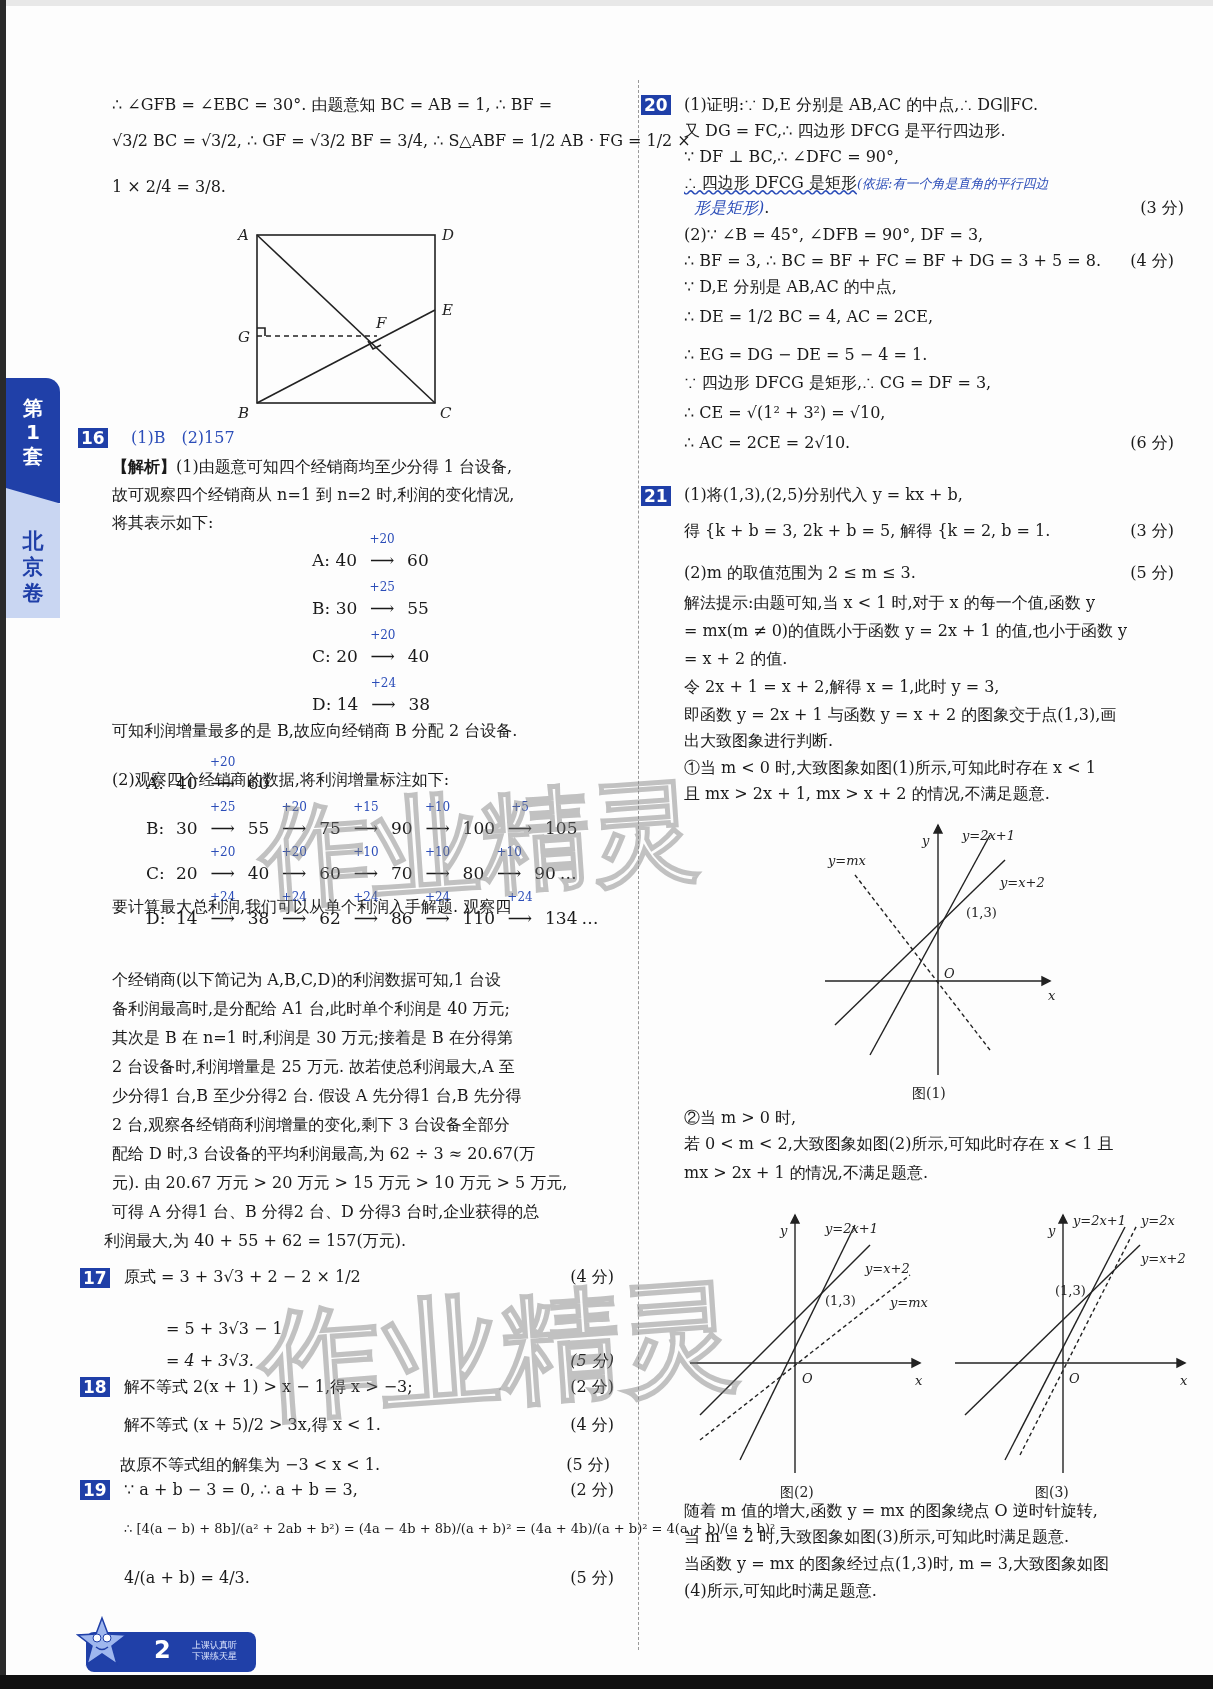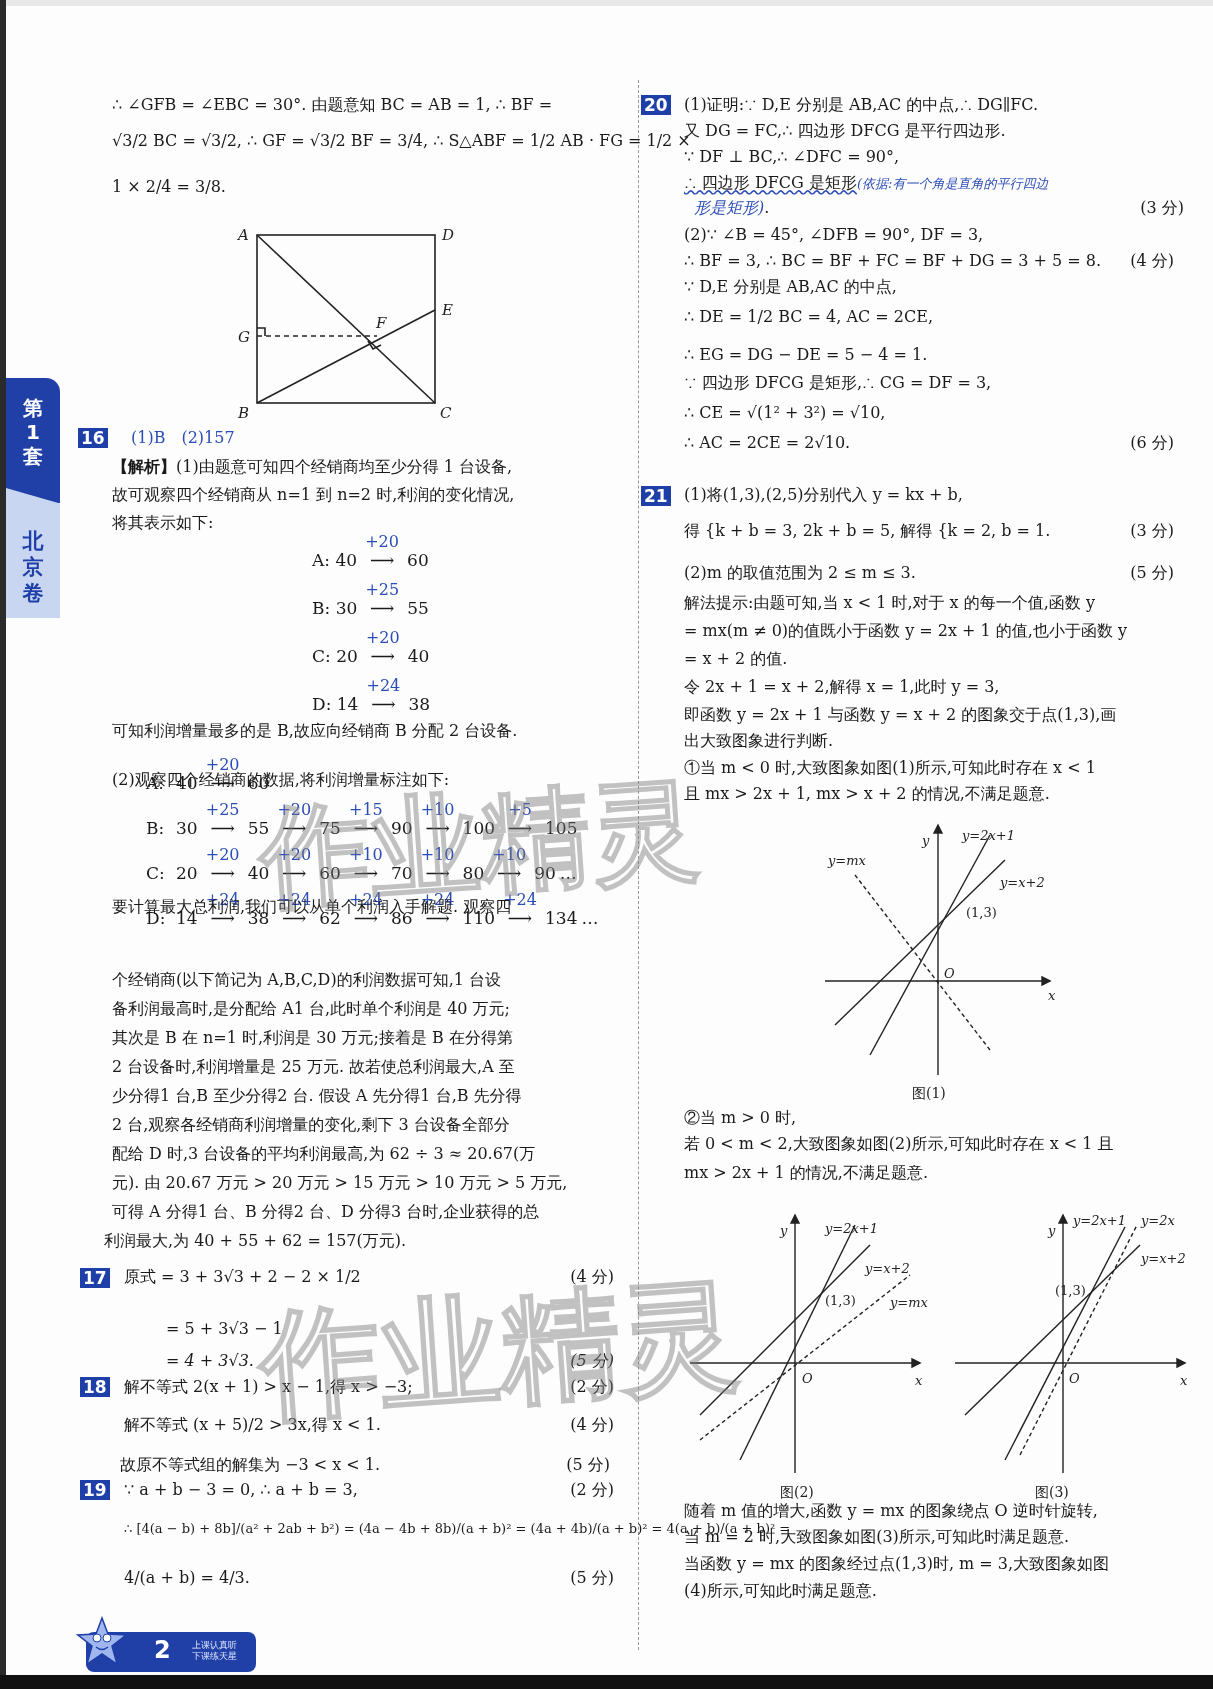--- a/index.html
+++ b/index.html
@@ -23,21 +23,21 @@
   .side-tab .t1 { position:absolute; left:12px; top:18px; width:30px; color:#fff; font-family:"DejaVu Sans",sans-serif;
                   font-size:20px; line-height:24px; text-align:center; font-weight:bold; }
   .side-tab .t2 { position:absolute; left:12px; top:150px; width:30px; color:#1f3fa8; font-family:"DejaVu Sans",sans-serif;
                   font-size:21px; line-height:26px; text-align:center; font-weight:bold; }
   .footer-badge { position:absolute; left:86px; top:1632px; width:170px; height:40px; background:#2040a8; border-radius:8px; }
   .footer-badge .num { position:absolute; left:68px; top:4px; color:#fff; font-family:"DejaVu Sans",sans-serif; font-size:24px; font-weight:bold; }
   .footer-badge .slogan { position:absolute; left:106px; top:8px; color:#dfe7ff; font-family:"DejaVu Sans",sans-serif; font-size:9px; line-height:11px; }
   .star { position:absolute; left:76px; top:1616px; width:52px; height:52px; }
   .arrow-row { position:absolute; white-space:nowrap; font-size:17px; }
   .arr { display:inline-block; position:relative; width:50px; text-align:center; }
-  .arr .lbl { position:absolute; left:0; right:0; top:-18px; font-size:16px; color:#2b4db8; }
+  .arr .lbl { position:absolute; left:0; right:0; top:-18px; font-size:12px; color:#2b4db8; }
   .fig { position:absolute; }
   .watermark { position:absolute; color:transparent; -webkit-text-stroke:1.5px rgba(120,120,120,0.45);
                font-family:"DejaVu Sans",sans-serif; font-weight:bold; pointer-events:none; }
 </style>
 </head>
 <body>
 
 <div class="edge-top"></div>
 <div class="edge-left"></div>
 <div class="edge-bottom"></div>

